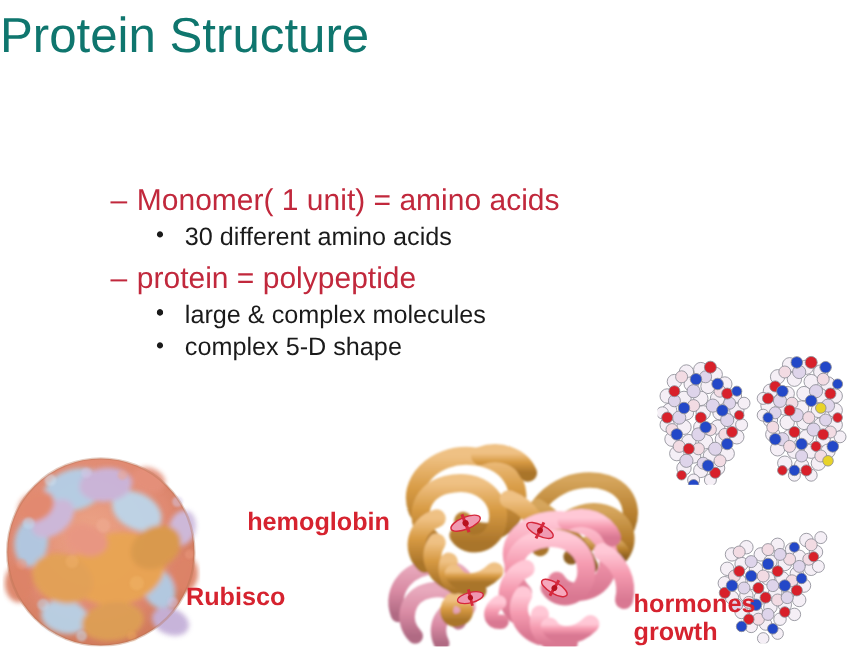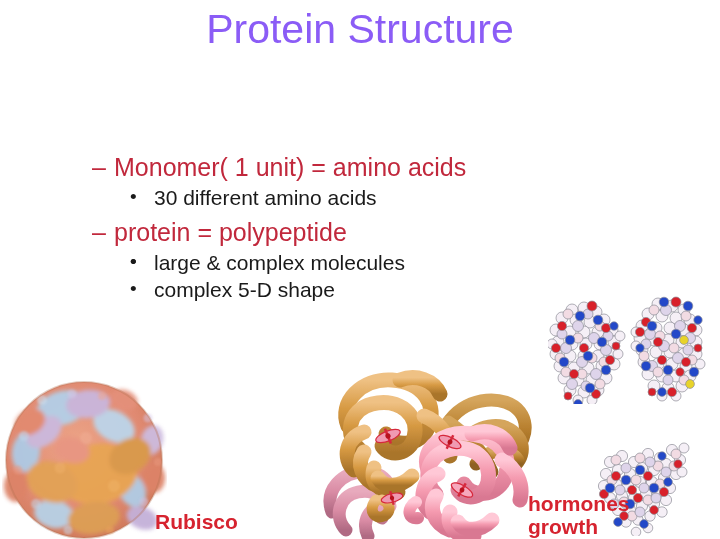--- a/index.html
+++ b/index.html
@@ -15,24 +15,23 @@
     overflow: hidden;
     font-family: "Liberation Sans", sans-serif;
   }
 
   
   .slide-title {
     position: absolute;
     left: 0;
     top: 6px;
     width: 720px;
-    text-align: center;
     font-size: 41px;
     font-weight: 400;
-    color: #8b5cf6;
+    color: #0f766e;
     letter-spacing: 0px;
     white-space: nowrap;
   }
 
   
   .body-block {
     position: absolute;
     left: 92px;
     top: 152px;
     width: 470px;
@@ -79,21 +78,21 @@
   .mol-label {
     position: absolute;
     color: #d6232f;
     font-weight: bold;
     font-size: 21px;
     line-height: 23px;
     z-index: 9;
     white-space: nowrap;
   }
   #label-hemoglobin { left: 206px; top: 424px; }
-  #label-rubisco    { left: 155px; top: 510px; }
+  #label-rubisco    { left: 155px; top: 486px; }
   #label-growth     { left: 528px; top: 492px; text-align: left; }
 
   
   .mol {
     position: absolute;
     z-index: 3;
   }
   #mol-rubisco { left: 2px;   top: 378px; width: 165px; height: 161px; }
   #mol-hemoglobin { left: 316px; top: 360px; width: 222px; height: 179px; }
   #mol-gh-left  { left: 548px; top: 300px; width: 80px;  height: 104px; }
@@ -586,19 +585,20 @@
     <div class="lvl2">
       <span class="dot">•</span><span>large &amp; complex molecules</span>
     </div>
 
     <div class="lvl2">
       <span class="dot">•</span><span>complex 5-D shape</span>
     </div>
 
   </div>
 
+  <div class="mol-label" id="label-hemoglobin">hemoglobin</div>
   <div class="mol-label" id="label-rubisco">Rubisco</div>
   <div class="mol-label" id="label-growth">
     <div>hormones</div>
     <div>growth</div>
   </div>
 
 </div>
 
 </body></html>

